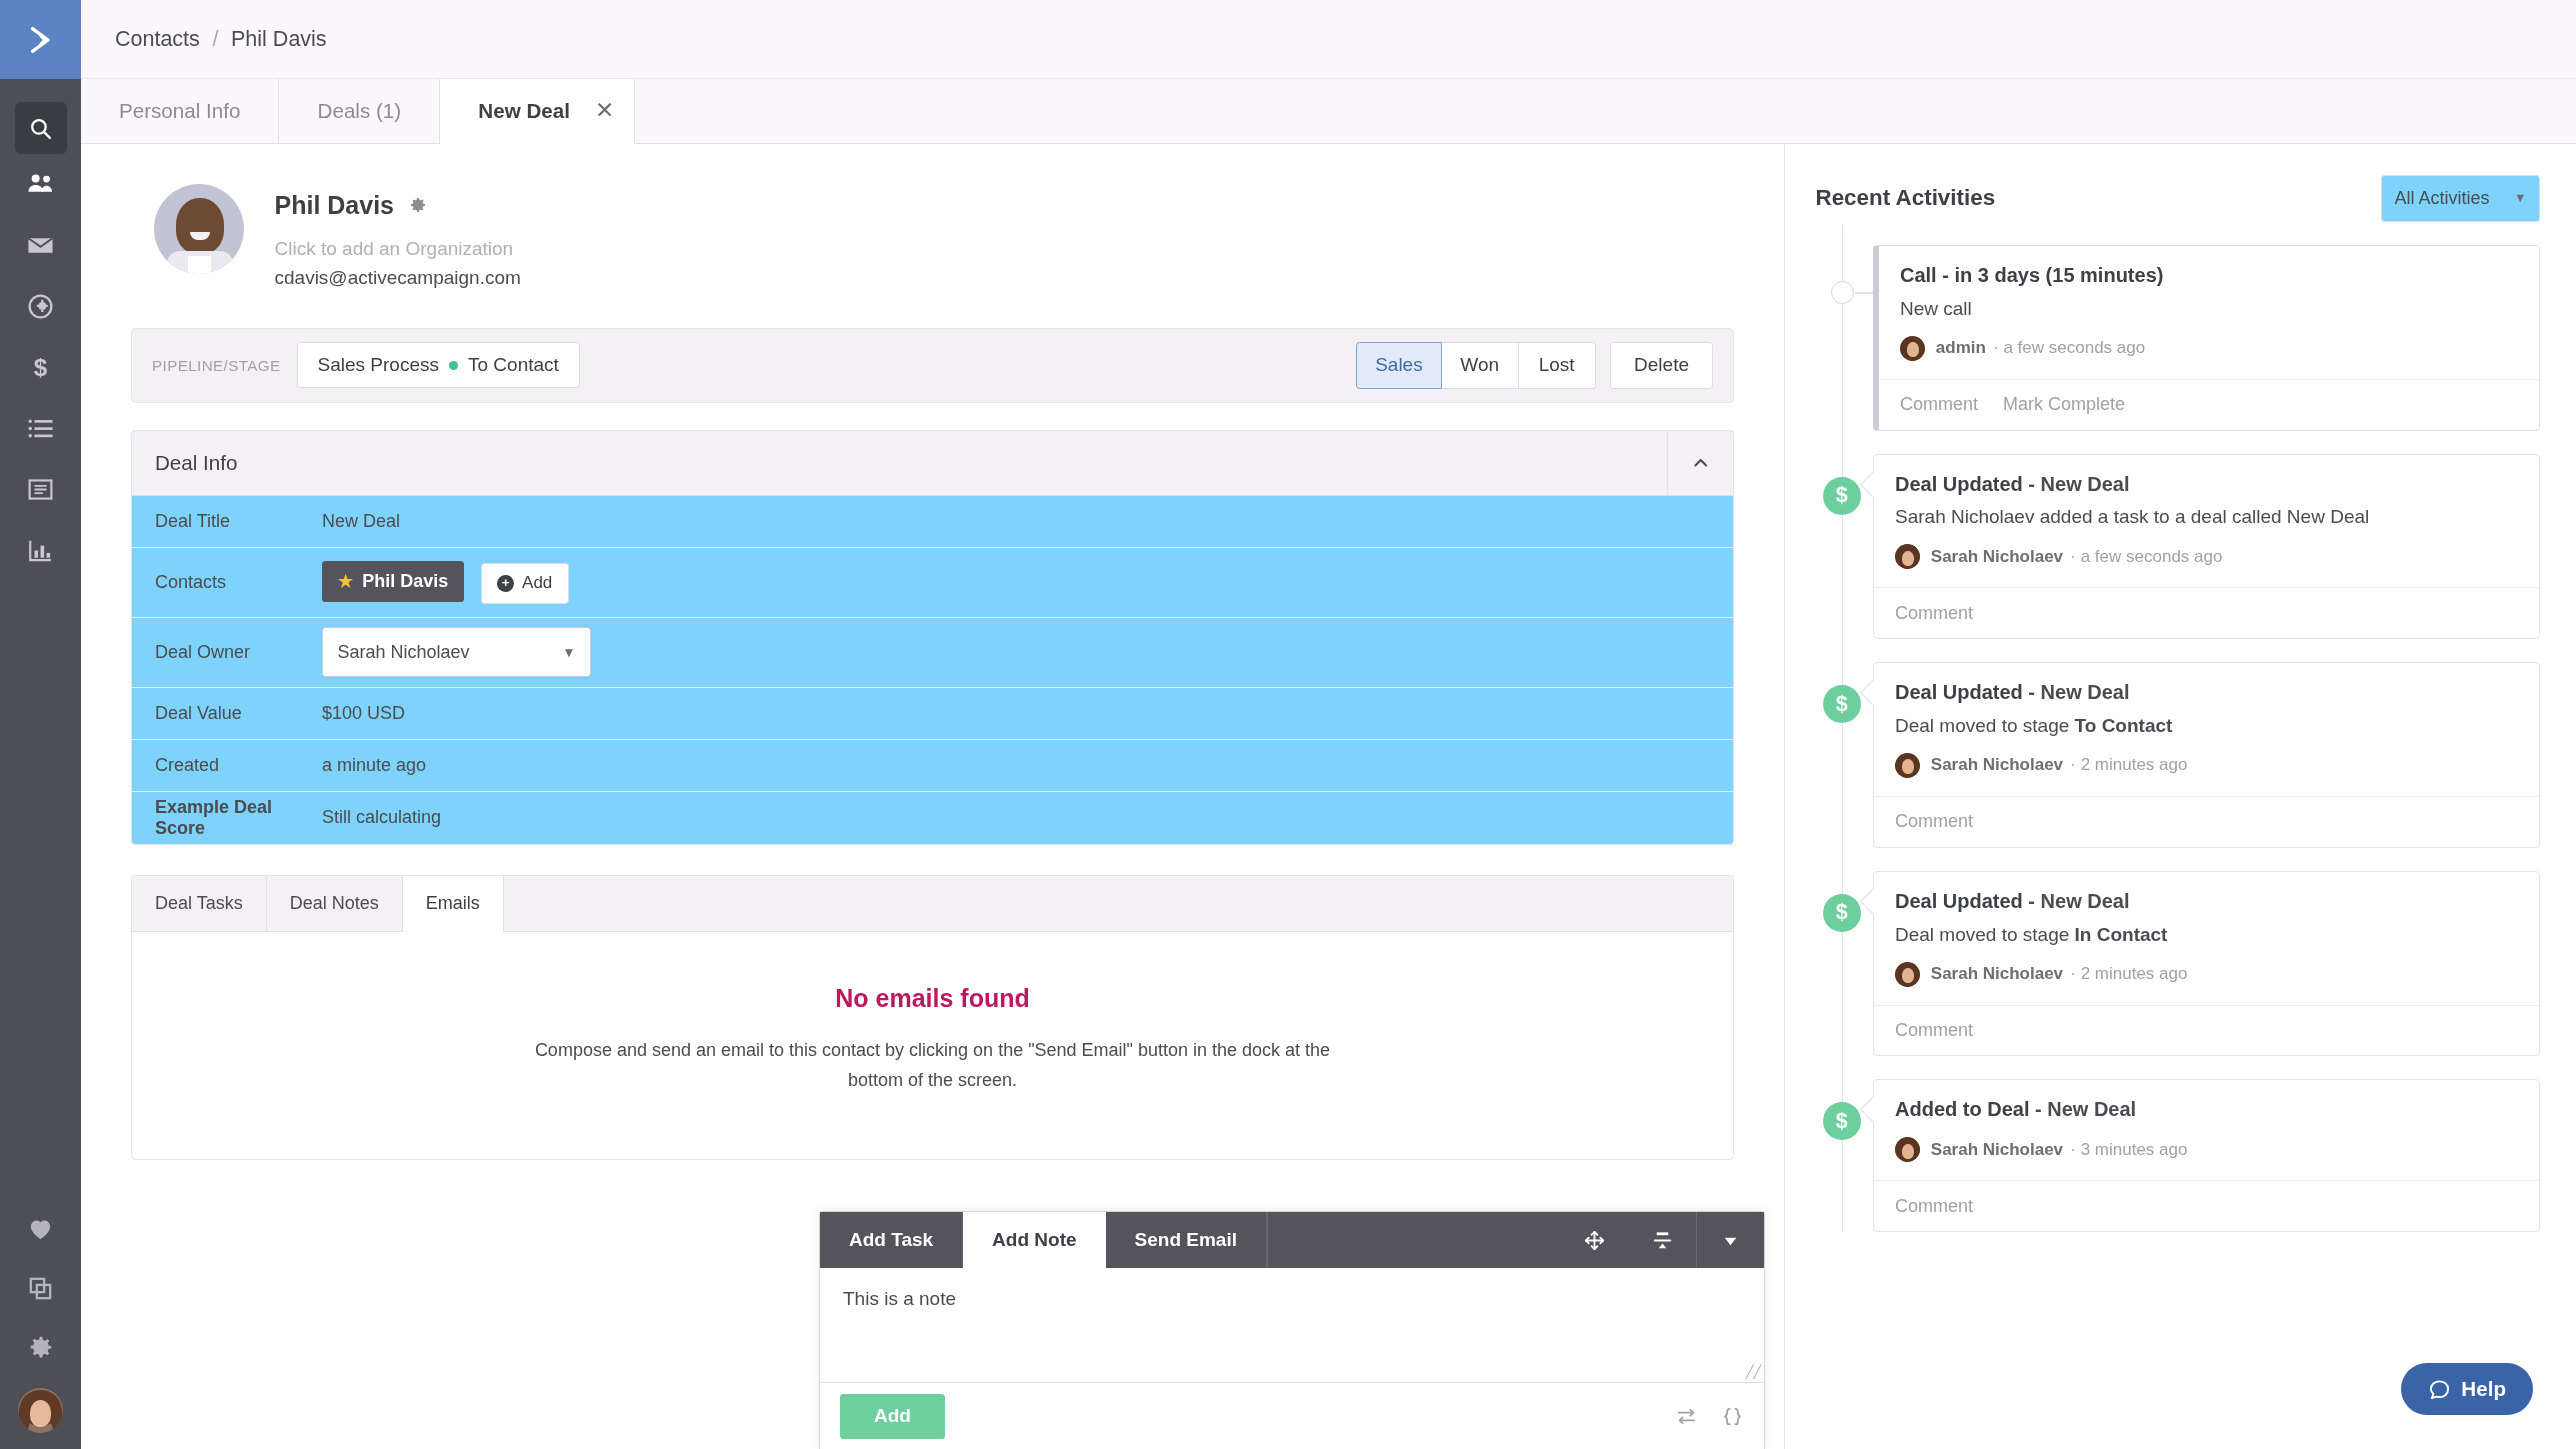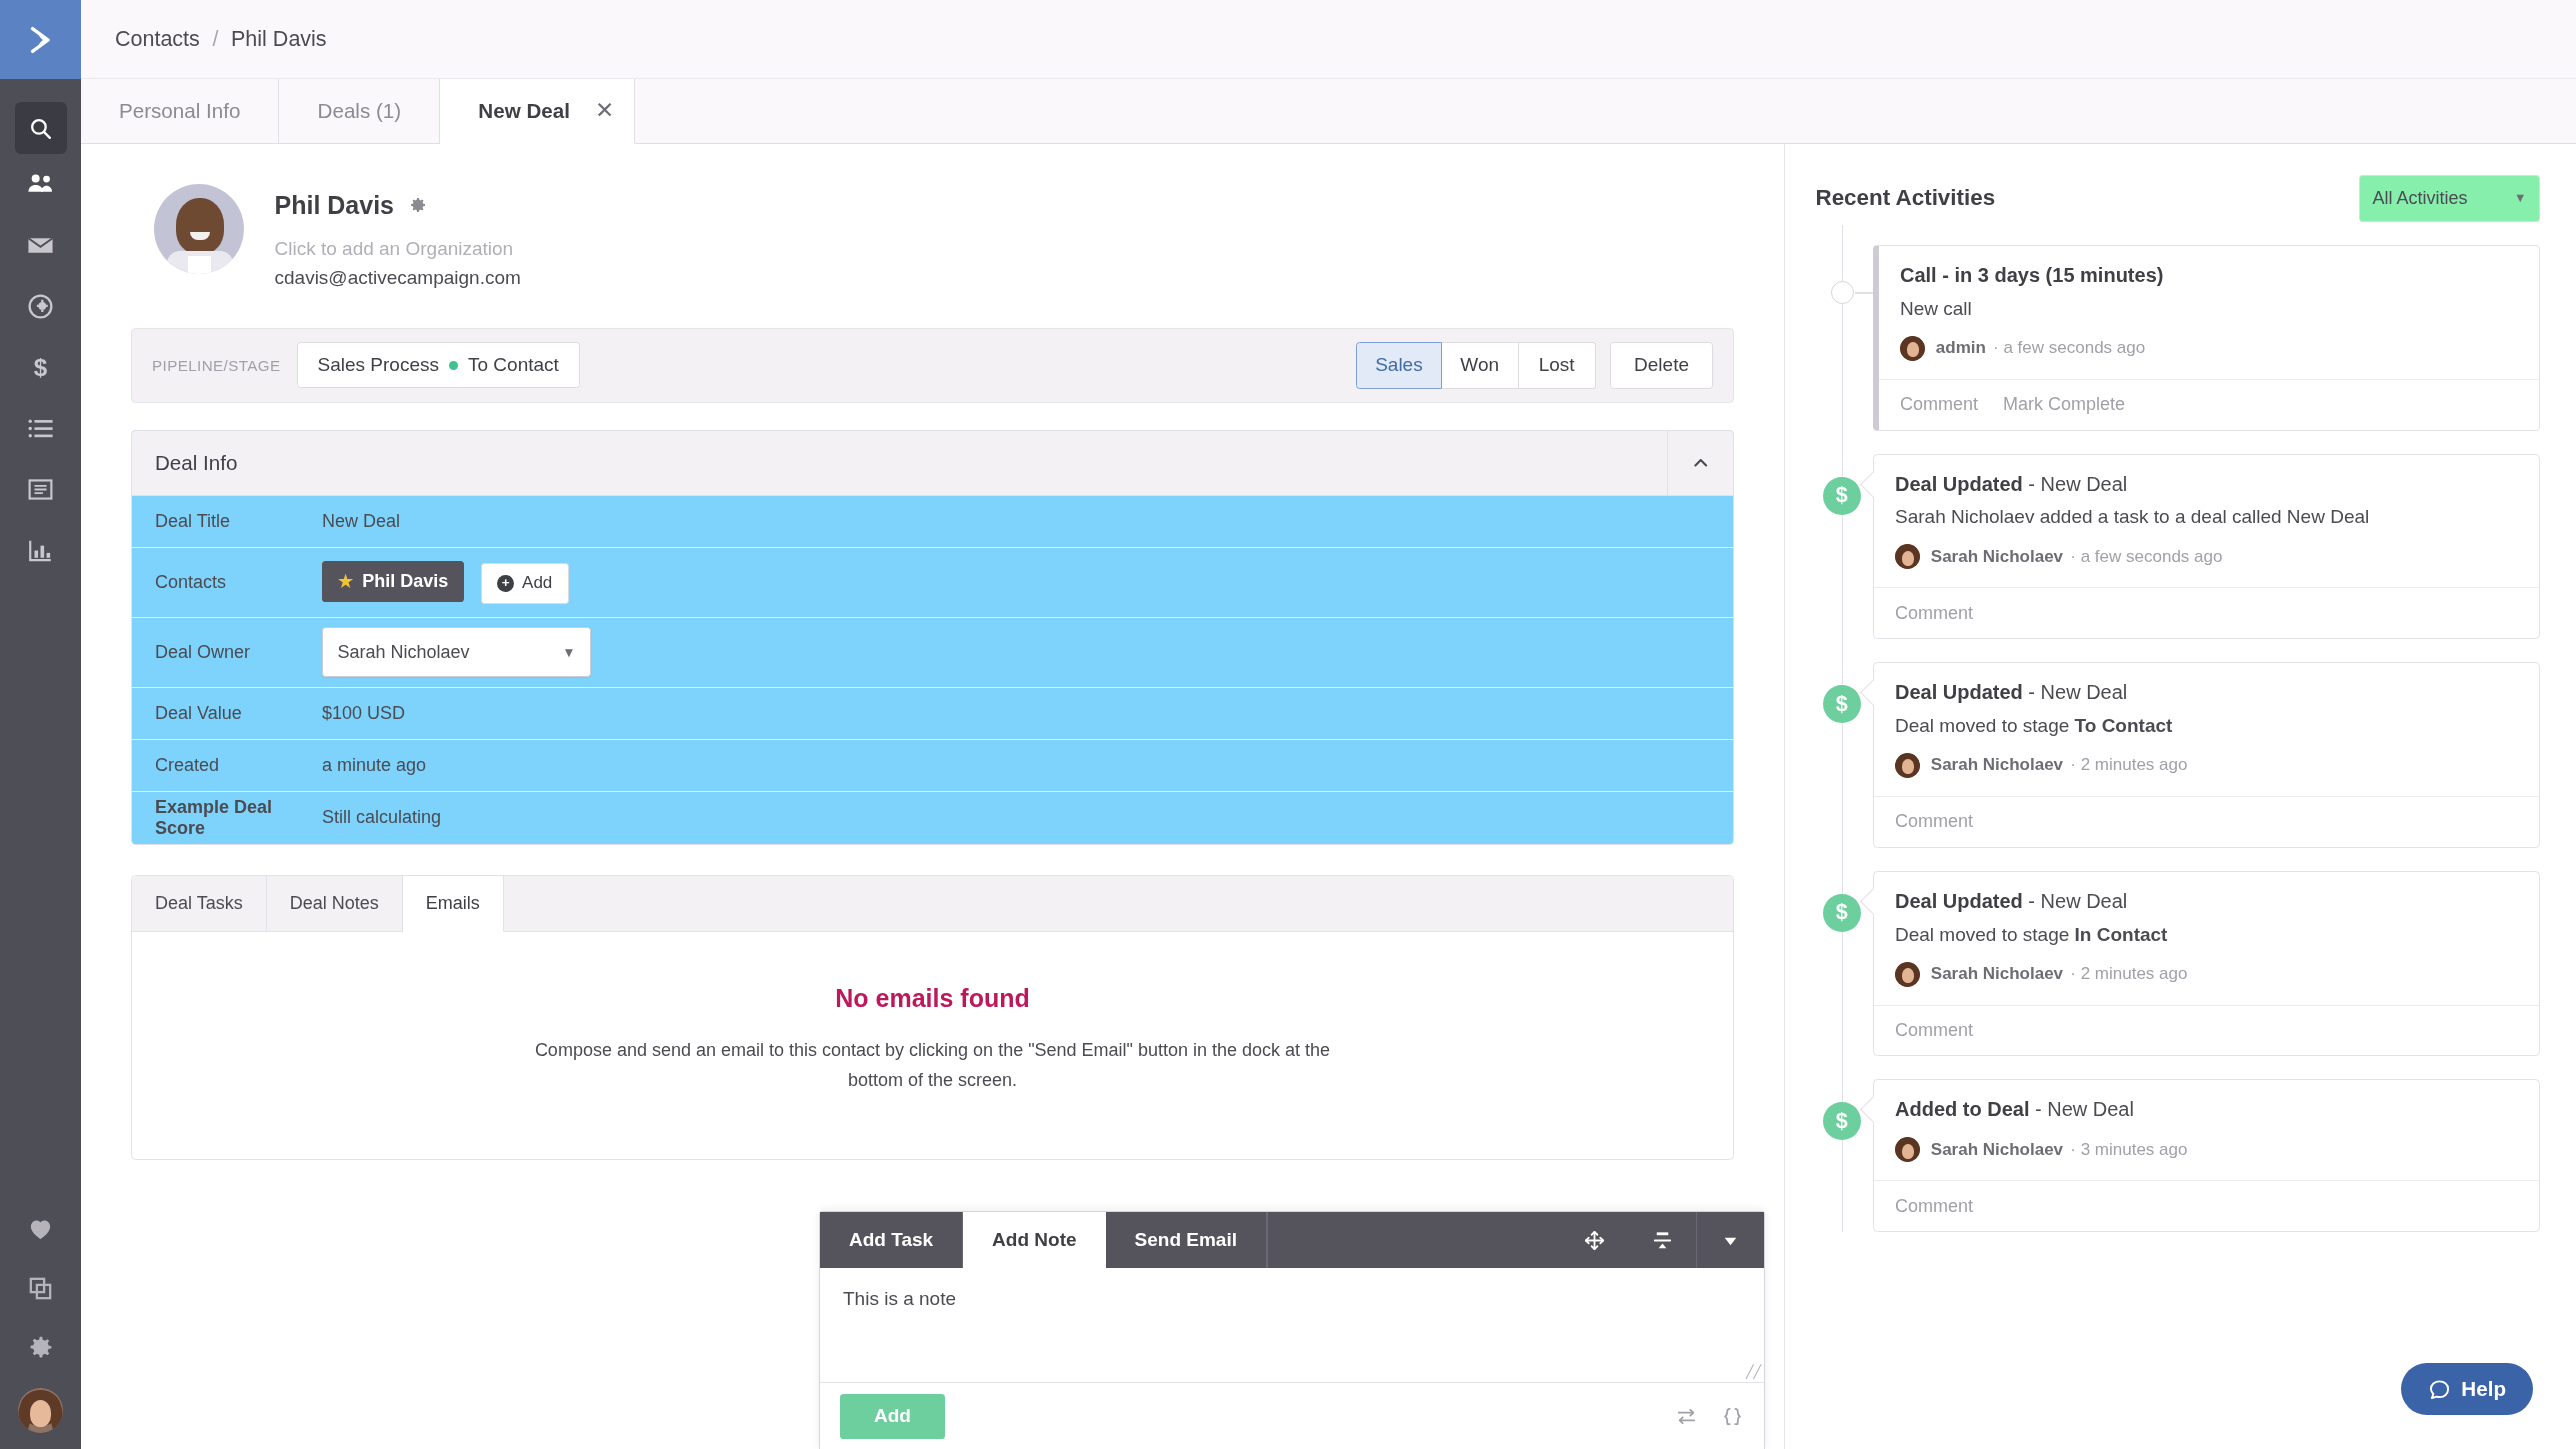--- a/index.html
+++ b/index.html
@@ -204,21 +204,21 @@
   .empty-sub { font-size: 18px; color: #4b4b52; margin-top: 23px; line-height: 1.65; max-width: 807px; margin-left: auto; margin-right: auto; }
 
   
   .actpane {
     width: 791px; flex: 0 0 791px; background: #ffffff;
     padding: 27px 36px 0 30.5px; position: relative; overflow: hidden;
   }
   .act-head { display: flex; align-items: center; height: 54px; }
   .act-title { font-size: 22.4px; font-weight: bold; color: #3f3f46; }
   .act-filter {
-    margin-left: auto; width: 181px; height: 47px; background: #86efac;
+    margin-left: auto; width: 159px; height: 47px; background: #7dd3fc;
     border: 0.9px solid #dedae1; border-radius: 3.6px;
     display: flex; align-items: center; padding: 0 12.6px;
     font-size: 18px; color: #4b4b52; cursor: pointer;
   }
   .act-filter .caret { margin-left: auto; font-size: 12.6px; color: #6f6c75; }
 
   .timeline { position: relative; margin-top: 20px; }
   .tl-line { position: absolute; left: 26px; top: -20px; bottom: 0; width: 1.8px; background: #e4e0e7; }
 
   .act-item { position: relative; margin-bottom: 23px; padding-left: 57px; }
@@ -240,21 +240,21 @@
   .act-card.task { border-left: 6.3px solid #cfcbd4; }
   .act-card.beak::before {
     content: ""; position: absolute; left: -10px; top: 20px;
     width: 18px; height: 18px; background: #ffffff;
     border-left: 0.9px solid #e4e0e7; border-bottom: 0.9px solid #e4e0e7;
     transform: rotate(45deg);
   }
   .act-body { padding: 18px 21.5px 18px 21.5px; }
   .act-h { font-size: 20px; color: #3f3f46; }
   .act-h b { font-weight: bold; }
-  .act-h .norm { font-weight: normal; color: #4b4b52; text-align: center; }
+  .act-h .norm { font-weight: bold; color: #4b4b52; text-align: center; }
   .act-desc { font-size: 19px; color: #4b4b52; margin-top: 10.8px; }
   .act-desc b { font-weight: bold; }
   .act-meta { display: flex; align-items: center; margin-top: 16px; font-size: 17px; color: #a29fa8; }
   .mini-av { width: 25px; height: 25px; border-radius: 50%; overflow: hidden; position: relative; background: #8e6a55; margin-right: 10.8px; flex: 0 0 25px; }
   .mini-av .h1 { position: absolute; inset: 0; border-radius: 50%; background: #5a3522; }
   .mini-av .f1 { position: absolute; left: 7.2px; top: 6.3px; width: 11.7px; height: 15.2px; border-radius: 50% 50% 45% 45%; background: #e2b493; }
   .act-meta .who { color: #6f6c75; font-weight: bold; }
   .act-meta .when { margin-left: 7.2px; }
   .act-foot {
     border-top: 0.9px solid #eceaee; padding: 14.4px 21.5px;

